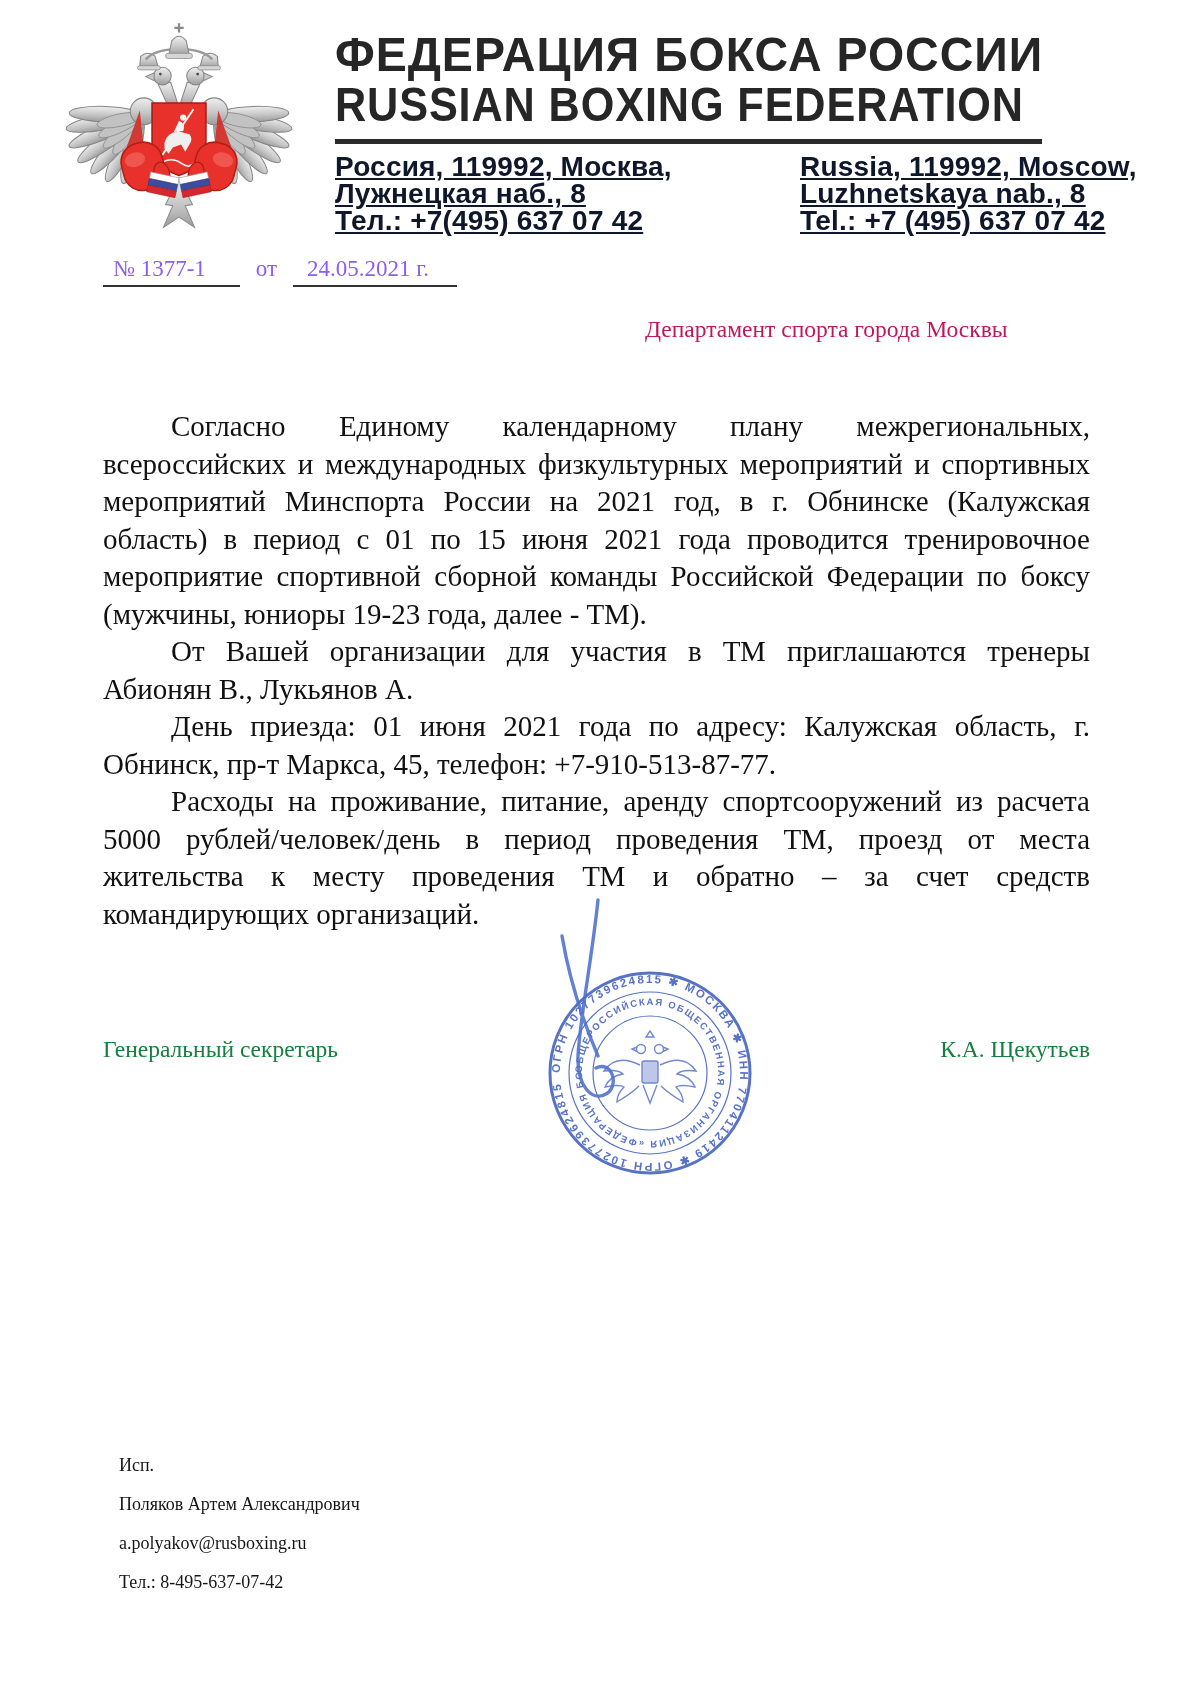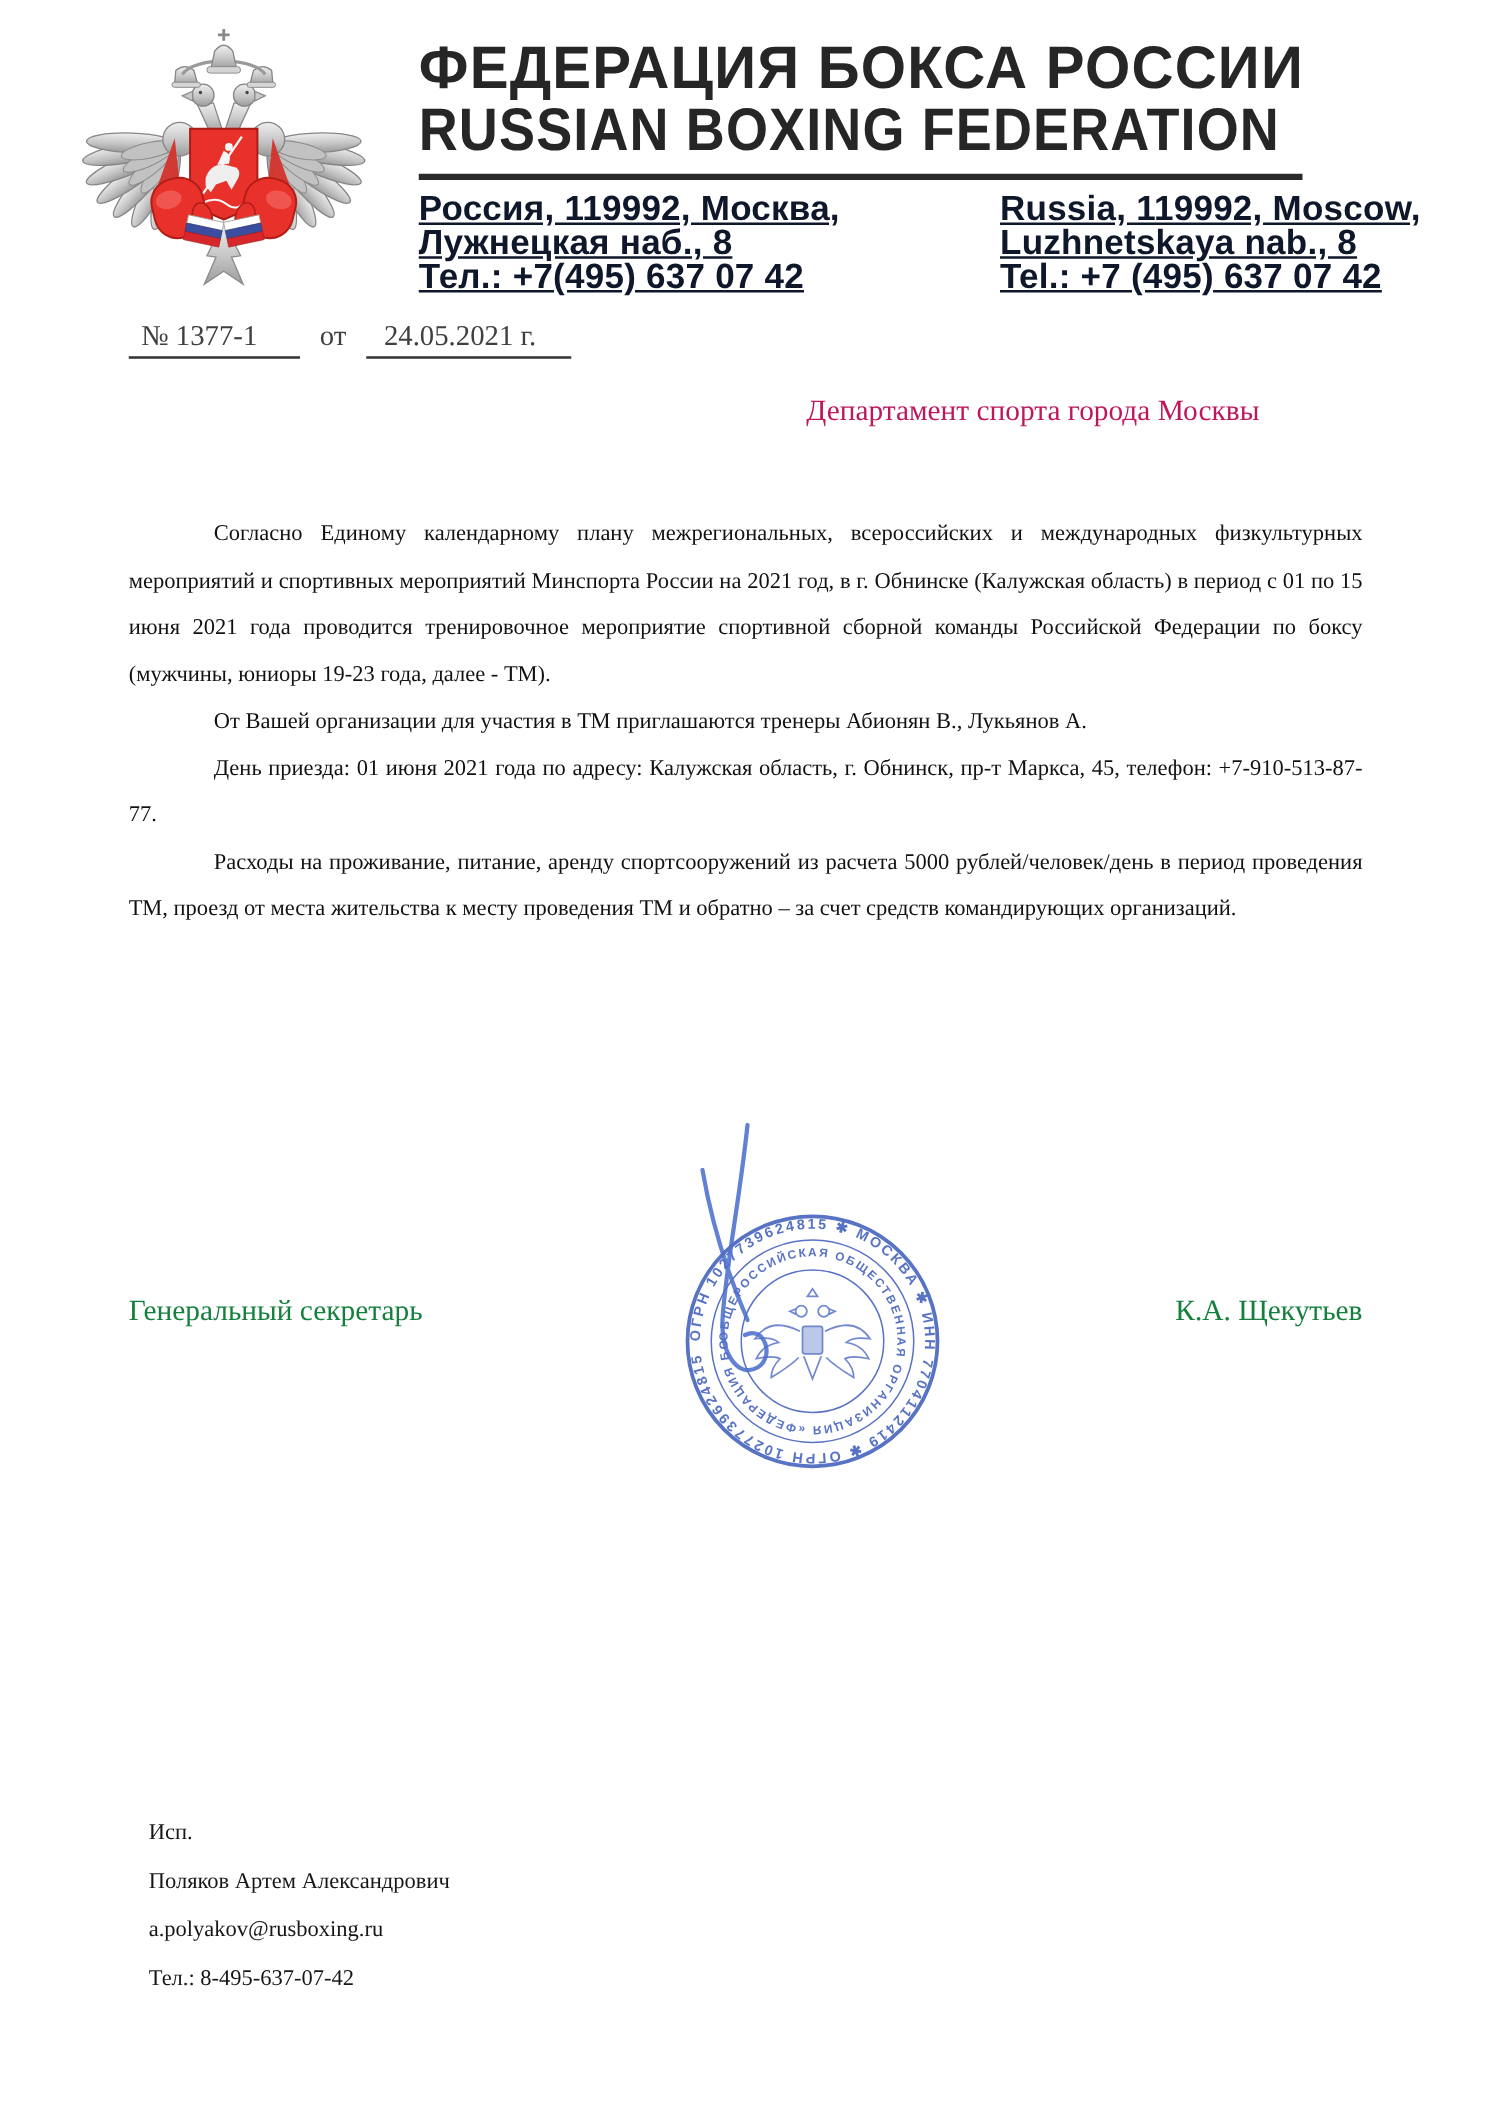--- a/index.html
+++ b/index.html
@@ -17,29 +17,29 @@
   .title-ru{transform:scaleX(0.97);}
   .title-en{transform:scaleX(0.90);}
   .header-rule{position:absolute;left:335px;top:139px;width:707px;height:5px;background:#2a2a2a;}
   .addr{
     position:absolute;top:153px;font-family:"Liberation Sans",sans-serif;
     font-weight:700;font-size:28px;line-height:27px;color:#0f172a;letter-spacing:0.2px;text-decoration:underline;
   }
   .addr-ru{left:335px;}
   .addr-en{left:800px;}
   
-  .ref{position:absolute;left:103px;top:256px;font-size:23px;color:#404040;}
+  .ref{position:absolute;left:103px;top:256px;font-size:23px;color:#8b5cf6;}
   .ref .u{border-bottom:2px solid #333;display:inline-block;}
   .ref .num{padding:0 34px 3px 10px;}
   .ref .date{padding:0 28px 3px 14px;}
   .ref .ot{margin:0 16px;}
   
   .addressee{position:absolute;left:645px;top:316px;width:445px;font-size:23.5px;color:#be185d;white-space:nowrap;}
   
-  .body-text{position:absolute;left:103px;top:408px;width:987px;font-size:18px;line-height:37.5px;color:#111;}
+  .body-text{position:absolute;left:103px;top:408px;width:987px;font-size:29px;line-height:37.5px;color:#111;}
   .body-text p{margin:0;text-indent:68px;text-align:justify;}
   
   .sign-row{position:absolute;left:103px;top:1036px;width:987px;display:flex;justify-content:space-between;font-size:23.5px;color:#15803d;}
   
   .stamp{position:absolute;left:540px;top:888px;width:220px;height:300px;opacity:0.92;}
   .stamp-text{font-family:"Liberation Sans",sans-serif;font-weight:700;fill:#4a67c0;}
   .stamp-outer-t{font-size:11.5px;letter-spacing:2px;}
   .stamp-inner-t{font-size:9.5px;letter-spacing:1.6px;}
   
   .footer{position:absolute;left:103px;top:1438px;font-size:18px;line-height:23px;color:#161616;}

